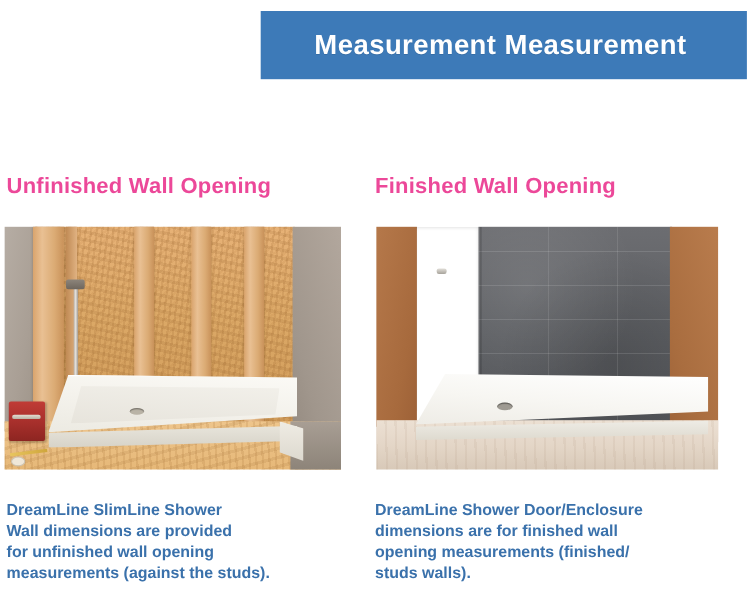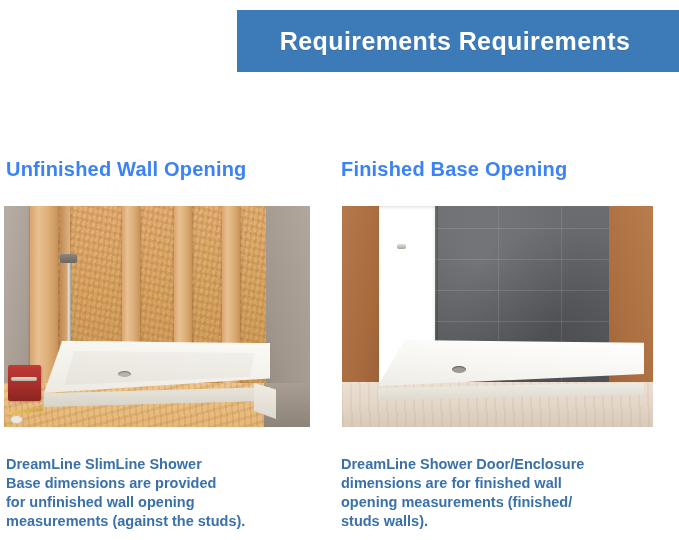--- a/index.html
+++ b/index.html
@@ -17,21 +17,21 @@
     display:flex;align-items:center;justify-content:center;
   }
   .banner-title{
     color:#ffffff;font-size:25px;font-weight:bold;letter-spacing:.4px;
     white-space:nowrap;padding-right:6px;
     text-shadow:0 1px 0 rgba(0,0,0,.10);
   }
 
   
   .col-head{
-    position:absolute;font-size:20px;font-weight:bold;color:#3b82f6;
+    position:absolute;font-size:20px;font-weight:bold;color:#ec4899;
     letter-spacing:.2px;white-space:nowrap;
   }
   .col-head.left{left:6px;top:158px;}
   .col-head.right{left:341px;top:158px;}
 
   
   .photo{
     position:absolute;top:206px;height:221px;overflow:hidden;
     background:#ffffff;
   }
@@ -193,21 +193,21 @@
   }
   .caption.left{left:6px;top:455px;width:300px;}
   .caption.right{left:341px;top:455px;width:310px;}
 </style>
 </head>
 <body>
 
 <div class="page">
 
   <div class="banner">
-    <div class="banner-title">Requirements Requirements</div>
+    <div class="banner-title">Measurement Measurement</div>
   </div>
 
   <div class="col-head left">Unfinished Wall Opening</div>
 
   <div class="photo left">
     <div class="scene">
       <div class="l-wall-gray-left"></div>
       <div class="l-osb"></div>
       <div class="stud s1"></div>
       <div class="stud s2"></div>
@@ -228,25 +228,25 @@
         <div class="base-top"></div>
         <div class="base-inner"></div>
         <div class="drain"></div>
         <div class="base-front"></div>
         <div class="base-curb"></div>
       </div>
     </div>
   </div>
 
   <div class="caption left">DreamLine SlimLine Shower
-Base dimensions are provided
+Wall dimensions are provided
 for unfinished wall opening
 measurements (against the studs).</div>
 
-  <div class="col-head right">Finished Base Opening</div>
+  <div class="col-head right">Finished Wall Opening</div>
 
   <div class="photo right">
     <div class="scene">
       <div class="r-tan-left"></div>
       <div class="tile-wall-back"></div>
       <div class="tile-wall-side"></div>
       <div class="shower-head"></div>
       <div class="r-tan-right"></div>
       <div class="r-floor"></div>
       <div class="r-base">

